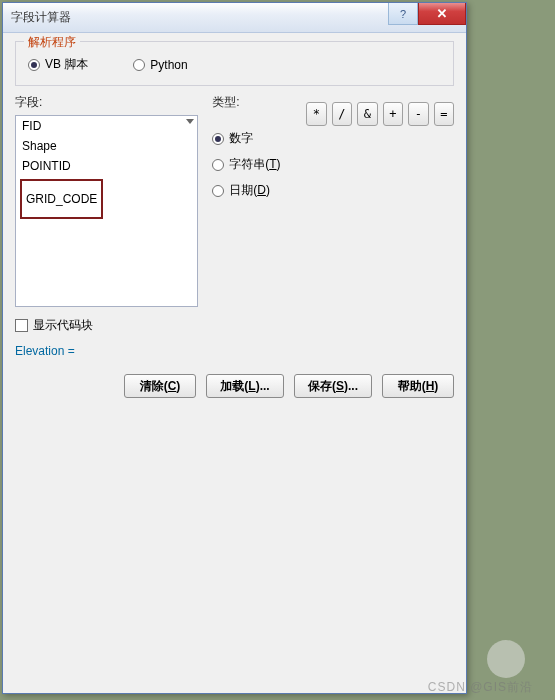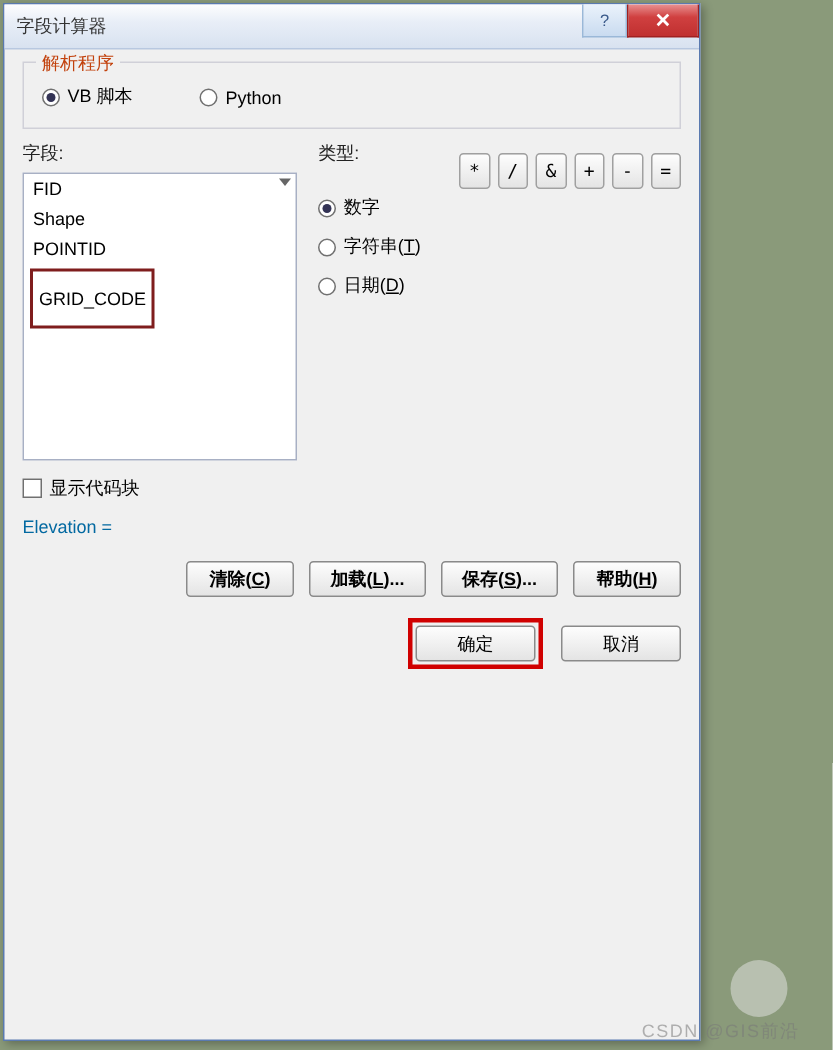--- a/index.html
+++ b/index.html
@@ -127,24 +127,18 @@
           <span>)...</span>
         </div>
       <div class="btn wide">
           <span>保存(</span>
           <span class="underline">S</span>
           <span>)...</span>
         </div>
       <div class="btn"><span>帮助(</span><span class="underline">H</span>)</div>
     </div>
 
-    <div class="btnrow2">
-      <span class="redbox2">
-        <div class="btn" style="min-width:80px">确定</div>
-      </span>
-      <div class="btn" style="min-width:80px">取消</div>
-    </div>
 
   </div>
 </div>
 
 <div class="wmcircle"></div>
 <div class="watermark">CSDN @GIS前沿</div>
 
 </body></html>

